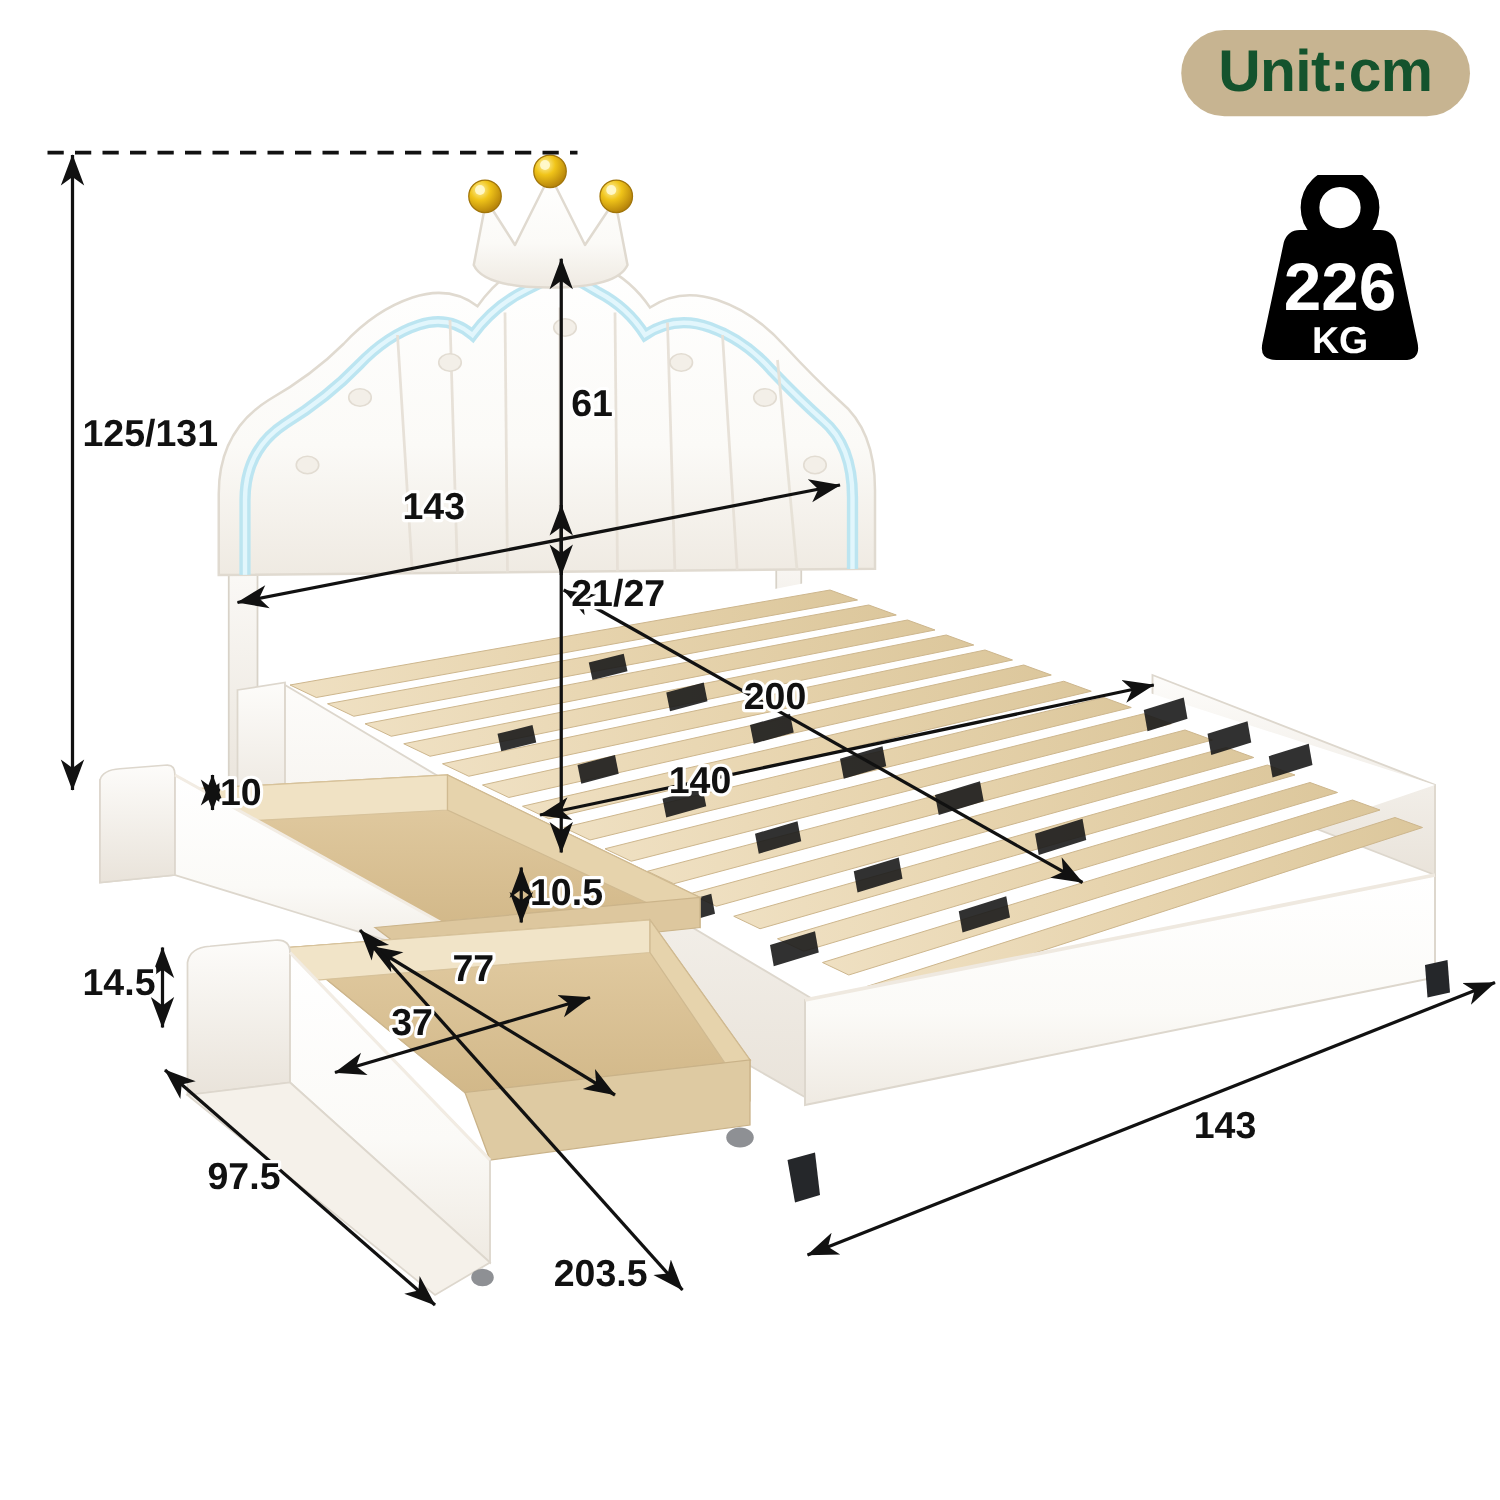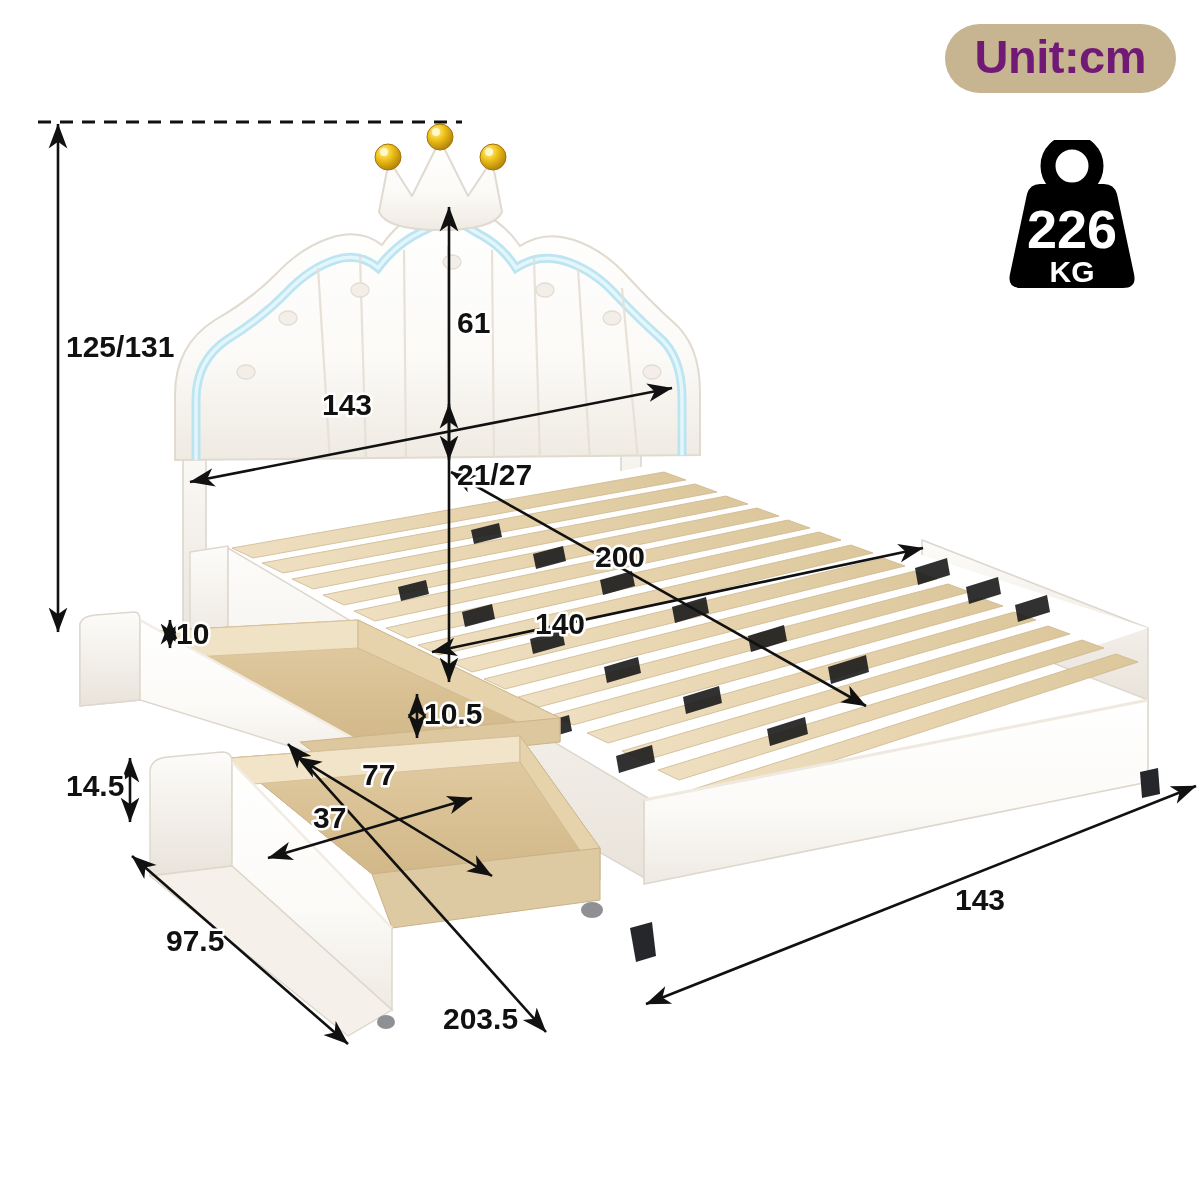--- a/index.html
+++ b/index.html
@@ -15,21 +15,21 @@
     font-weight:bold;fill:#111111;
     paint-order:stroke;stroke:#ffffff;stroke-width:5px;stroke-linejoin:round;
   }
   .unit-badge{
     position:absolute;right:24px;top:24px;
     background:#c7b491;border-radius:999px;
     padding:9px 30px 13px 30px;
     display:flex;align-items:center;justify-content:center;
   }
   .unit-badge span{
-    color:#701a75;font-weight:bold;font-size:47px;
+    color:#14532d;font-weight:bold;font-size:47px;
     letter-spacing:-0.5px;line-height:1;
     font-family:"Liberation Sans", sans-serif;
   }
   .weight-badge{position:absolute;right:62px;top:140px;width:132px;height:152px;}
   .wt-num{font-family:"Liberation Sans", sans-serif;font-weight:bold;fill:#ffffff;}
 </style>
 </head>
 <body>
 
 <div id="stage">

